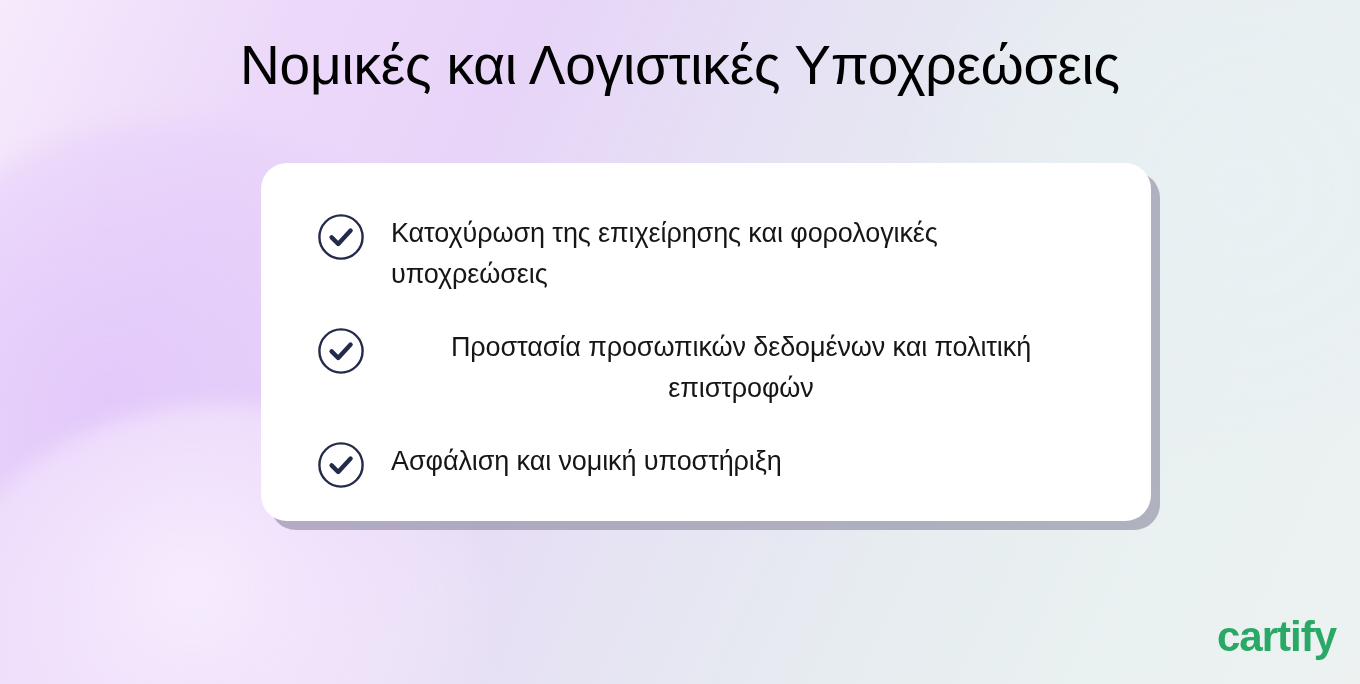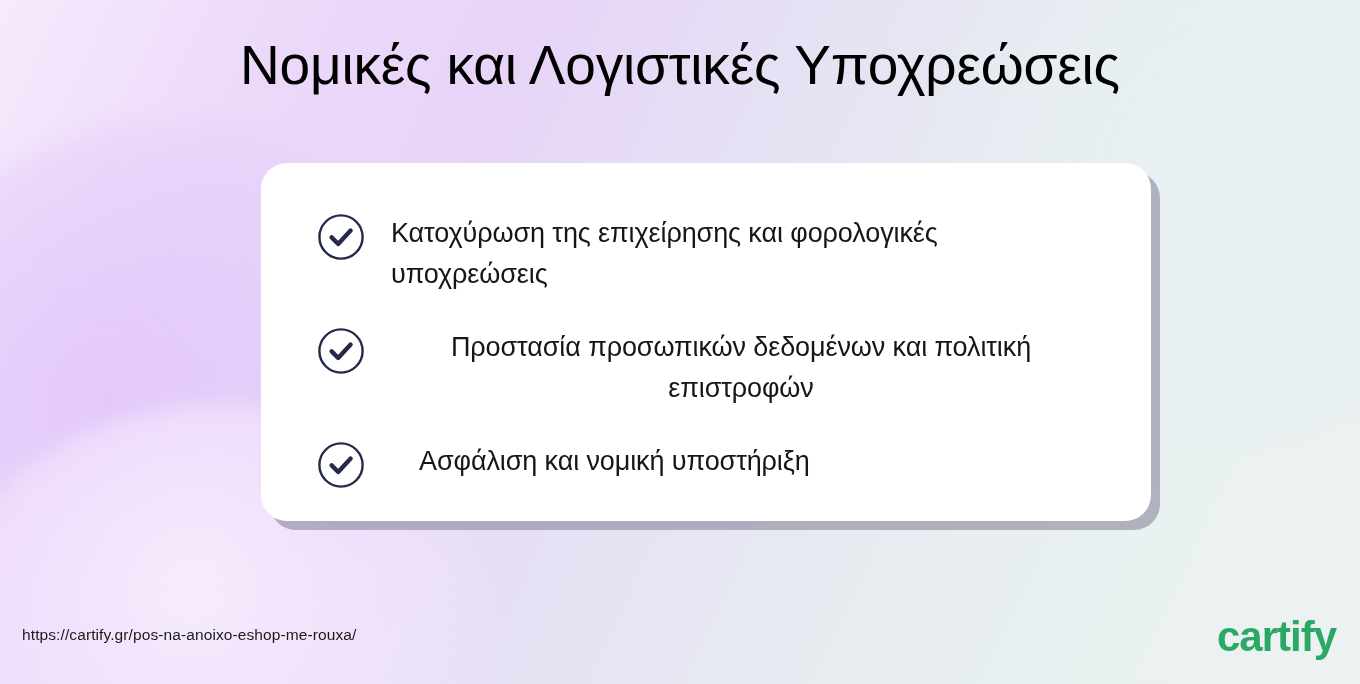--- a/index.html
+++ b/index.html
@@ -91,21 +91,21 @@
     top: 48px;
     right: 40px;
     list-style: none;
   }
 
   .list-item {
     display: flex;
     align-items: flex-start;
     margin-bottom: 30px;
   }
-  .list-item:last-child { margin-bottom: 0; gap: 28px; }
+  .list-item:last-child { margin-bottom: 0; }
 
   .check-wrap {
     flex: 0 0 auto;
     width: 48px;
     height: 48px;
     margin-right: 26px;
     margin-top: 2px;
   }
   .check-wrap svg { display: block; width: 48px; height: 48px; }
 
@@ -183,17 +183,16 @@
             <circle cx="24" cy="24" r="21.6" fill="none" stroke="#242a4a" stroke-width="2.4"></circle>
             <path d="M14.6 24.4 L21.2 31 L33.6 17.6" fill="none" stroke="#242a4a" stroke-width="4.4" stroke-linecap="round" stroke-linejoin="round"></path>
           </svg>
         </span>
         <span class="item-text wide">Ασφάλιση και νομική υποστήριξη</span>
       </li>
 
     </ul>
   </div>
 
-  <a class="footer-url" href="#">https://cartify.gr/pos-na-anoixo-eshop-me-rouxa/</a>
 
   <div class="brand-logo">cartify</div>
 
 </div>
 
 </body></html>

